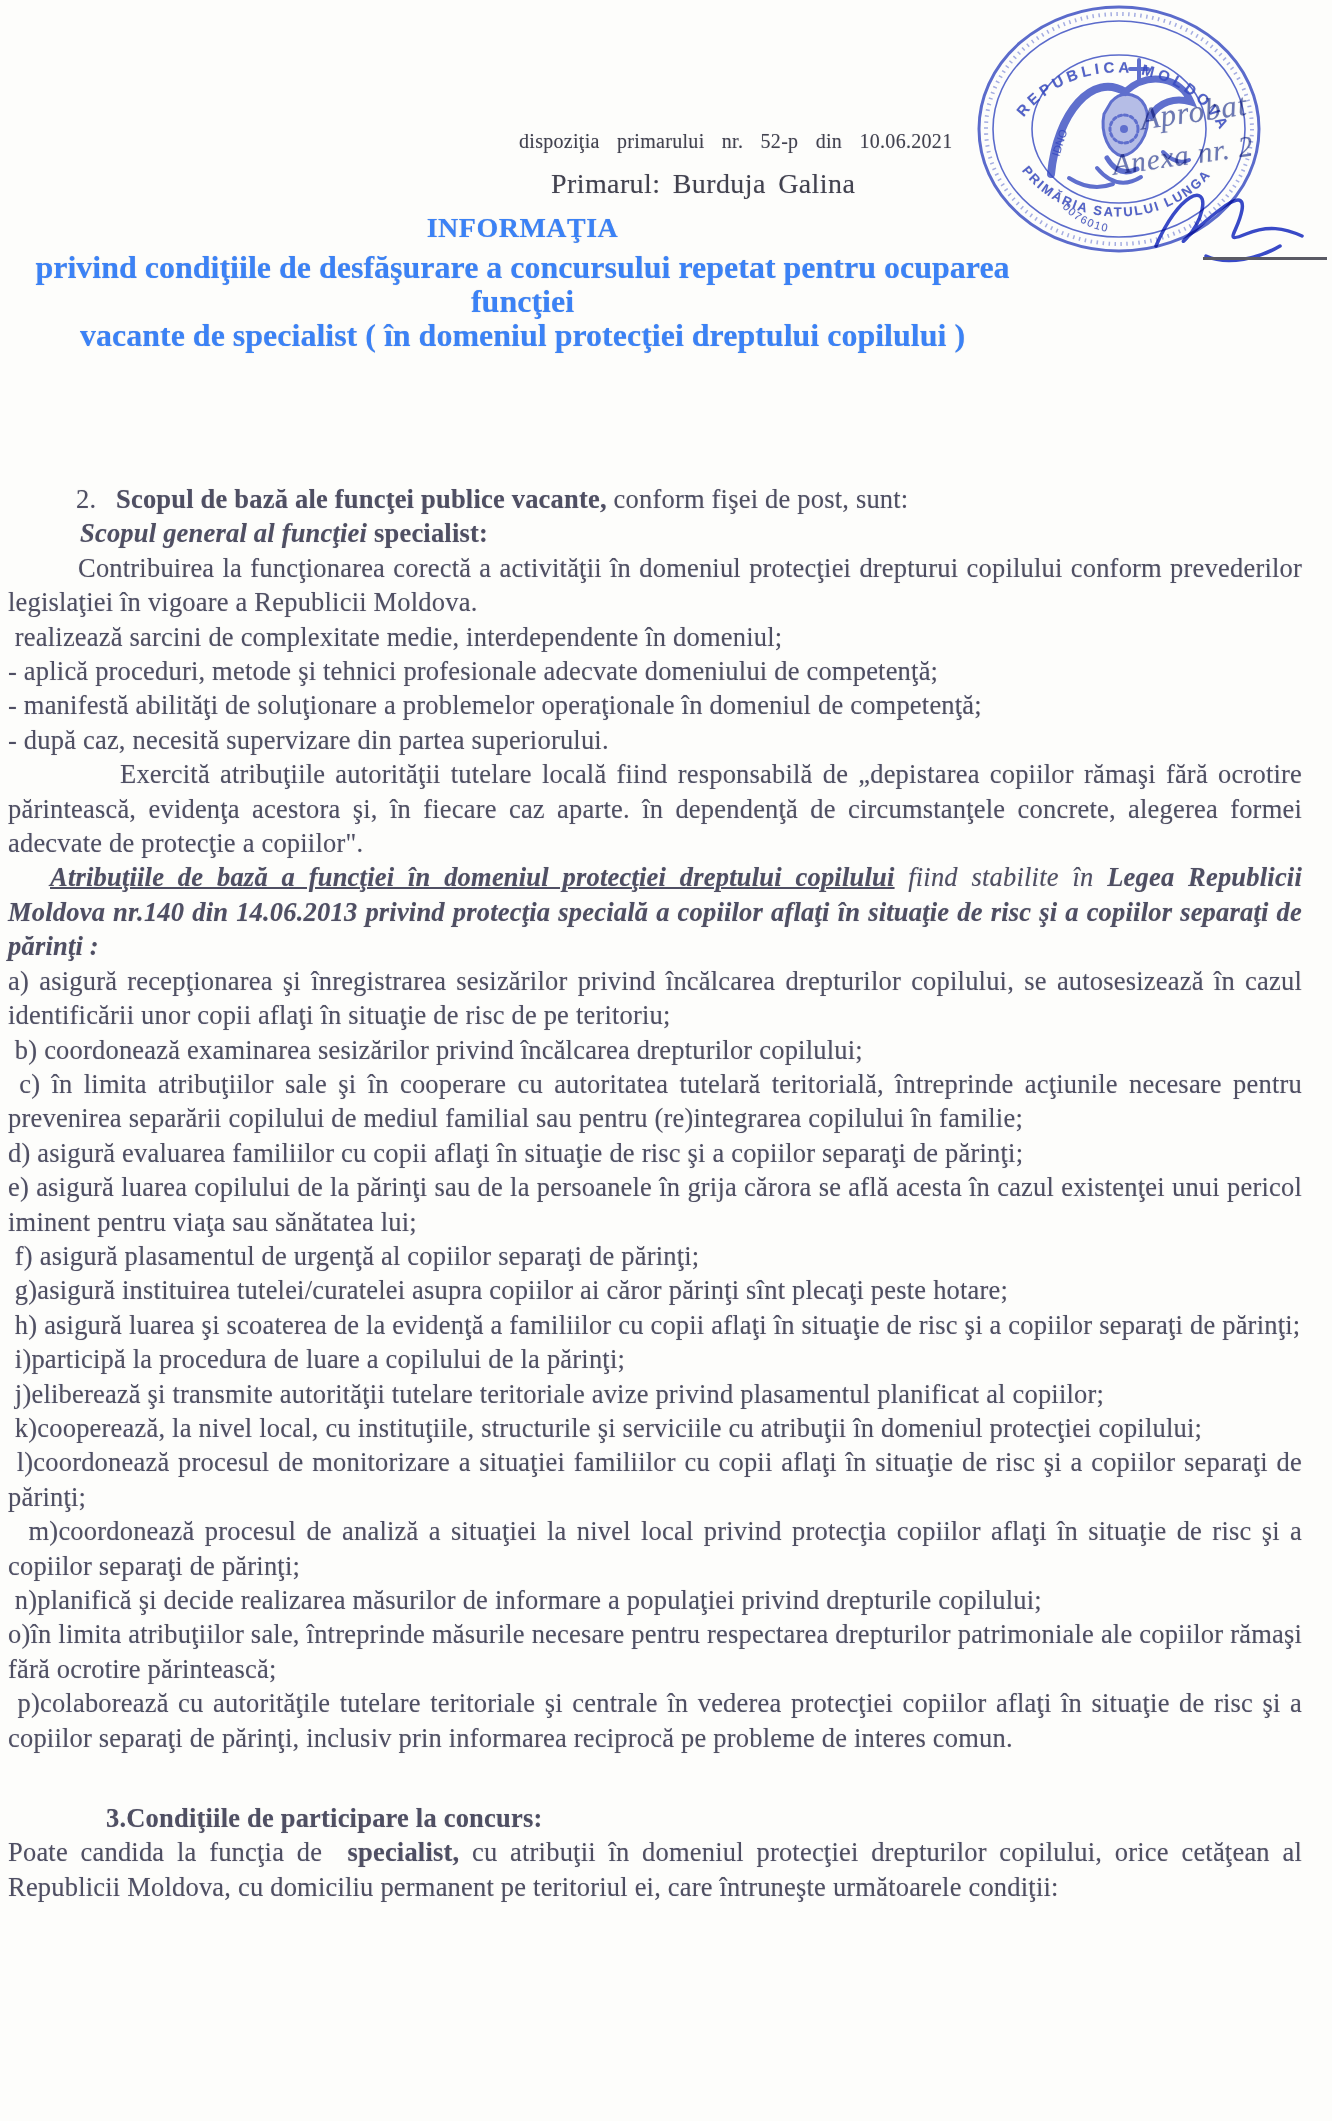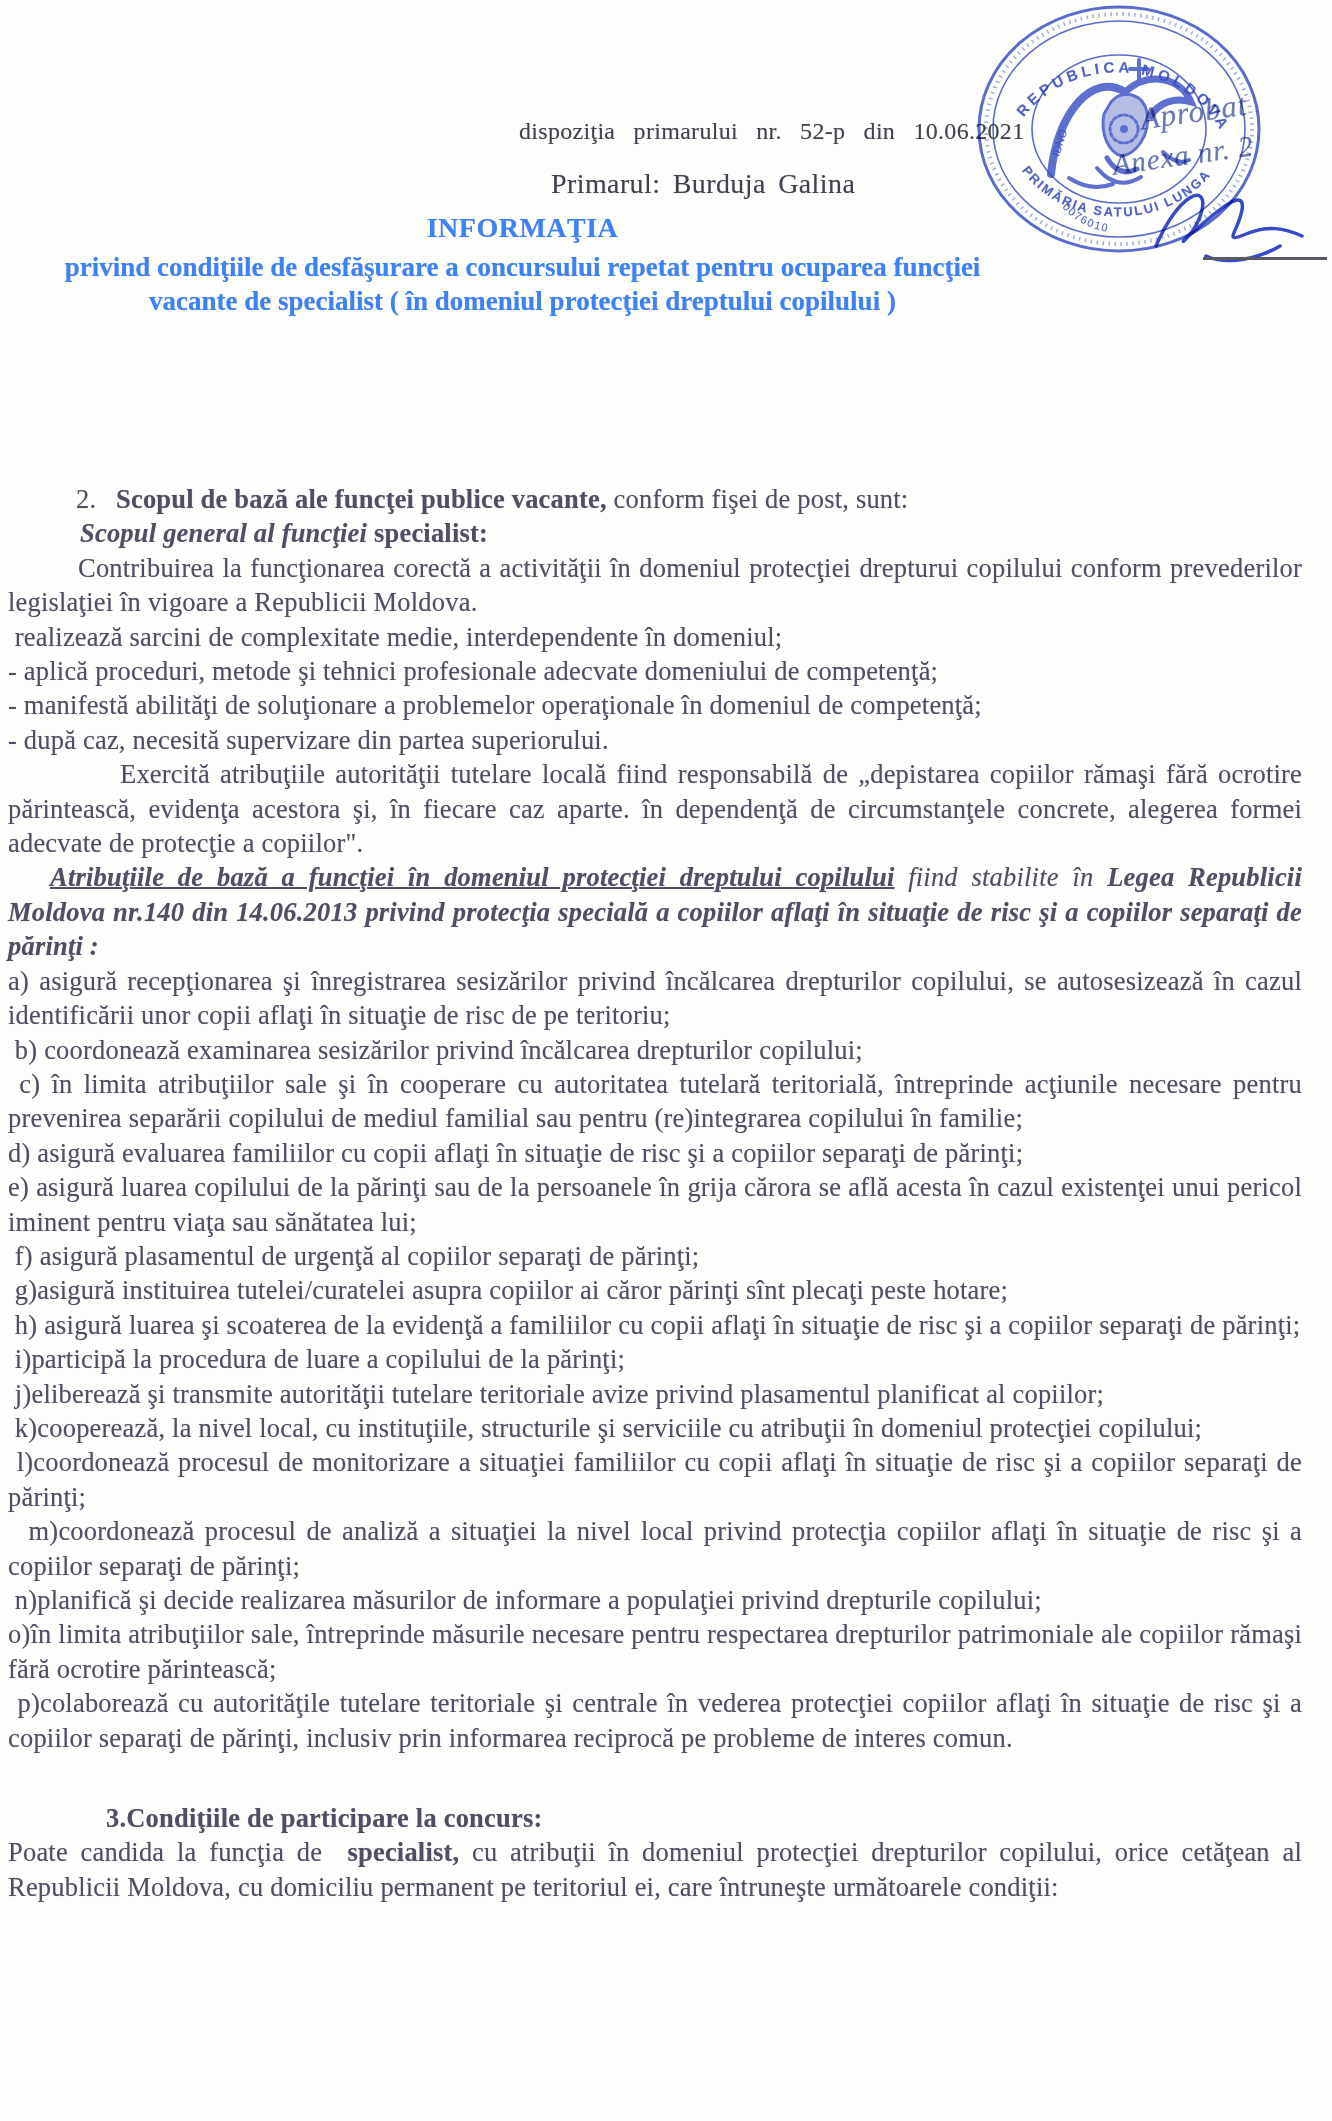--- a/index.html
+++ b/index.html
@@ -2,37 +2,37 @@
 <html><head>
 <meta charset="utf-8">
 <style>
   html,body{margin:0;padding:0;background:#d9d9d9;}
   .page{
     position:relative;width:1332px;height:2121px;background:#fdfdfb;
     font-family:"Liberation Serif","DejaVu Serif",serif;color:#4f4f63;
     overflow:hidden;text-shadow:0 0 1px rgba(79,79,99,.35);
   }
   
-  .disposition{position:absolute;left:519px;top:118px;font-size:24px;
+  .disposition{position:absolute;left:519px;top:130px;font-size:20px;
     word-spacing:12px;letter-spacing:.3px;color:#42424f;white-space:nowrap;}
   .mayor{position:absolute;left:551px;top:168px;font-size:28px;
     letter-spacing:.4px;word-spacing:5px;color:#42424f;white-space:nowrap;text-align:center;}
   
   .stamp{position:absolute;left:973px;top:2px;width:292px;height:258px;mix-blend-mode:multiply;}
   .hand{position:absolute;font-style:italic;color:#5e6cb0;letter-spacing:1px;
     transform:rotate(-8deg);opacity:.92;mix-blend-mode:multiply;white-space:nowrap;}
   .hand-aprobat{left:1140px;top:94px;font-size:31px;}
   .hand-anexa{left:1112px;top:139px;font-size:29px;}
   .signature{position:absolute;left:1148px;top:176px;width:172px;height:92px;mix-blend-mode:multiply;}
   .sigline{position:absolute;left:1203px;top:257px;width:124px;border-top:3px solid #5a5a64;}
   
   .title{position:absolute;top:212px;left:0;width:1045px;text-align:center;
     font-family:Liberation Serif, serif;font-weight:bold;color:#3b82f6;}
   .title .t1{font-size:28px;margin:0 0 6px;letter-spacing:.5px;}
-  .title .t2{font-size:27px;margin:0;line-height:34px;text-align:center;}
+  .title .t2{font-size:32px;margin:0;line-height:34px;text-align:center;}
   
   main{position:absolute;top:448px;left:8px;right:30px;font-size:26.5px;
     line-height:34.4px;letter-spacing:.2px;}
   main p{margin:0;white-space:pre-wrap;text-align:justify;}
   .b{font-weight:bold;}
   .i{font-style:italic;}
   .bi{font-weight:bold;font-style:italic;}
   .u{text-decoration:underline;text-decoration-thickness:2px;}
   .num{display:inline-block;width:40px;}
   .ml68{margin-left:68px !important;}

